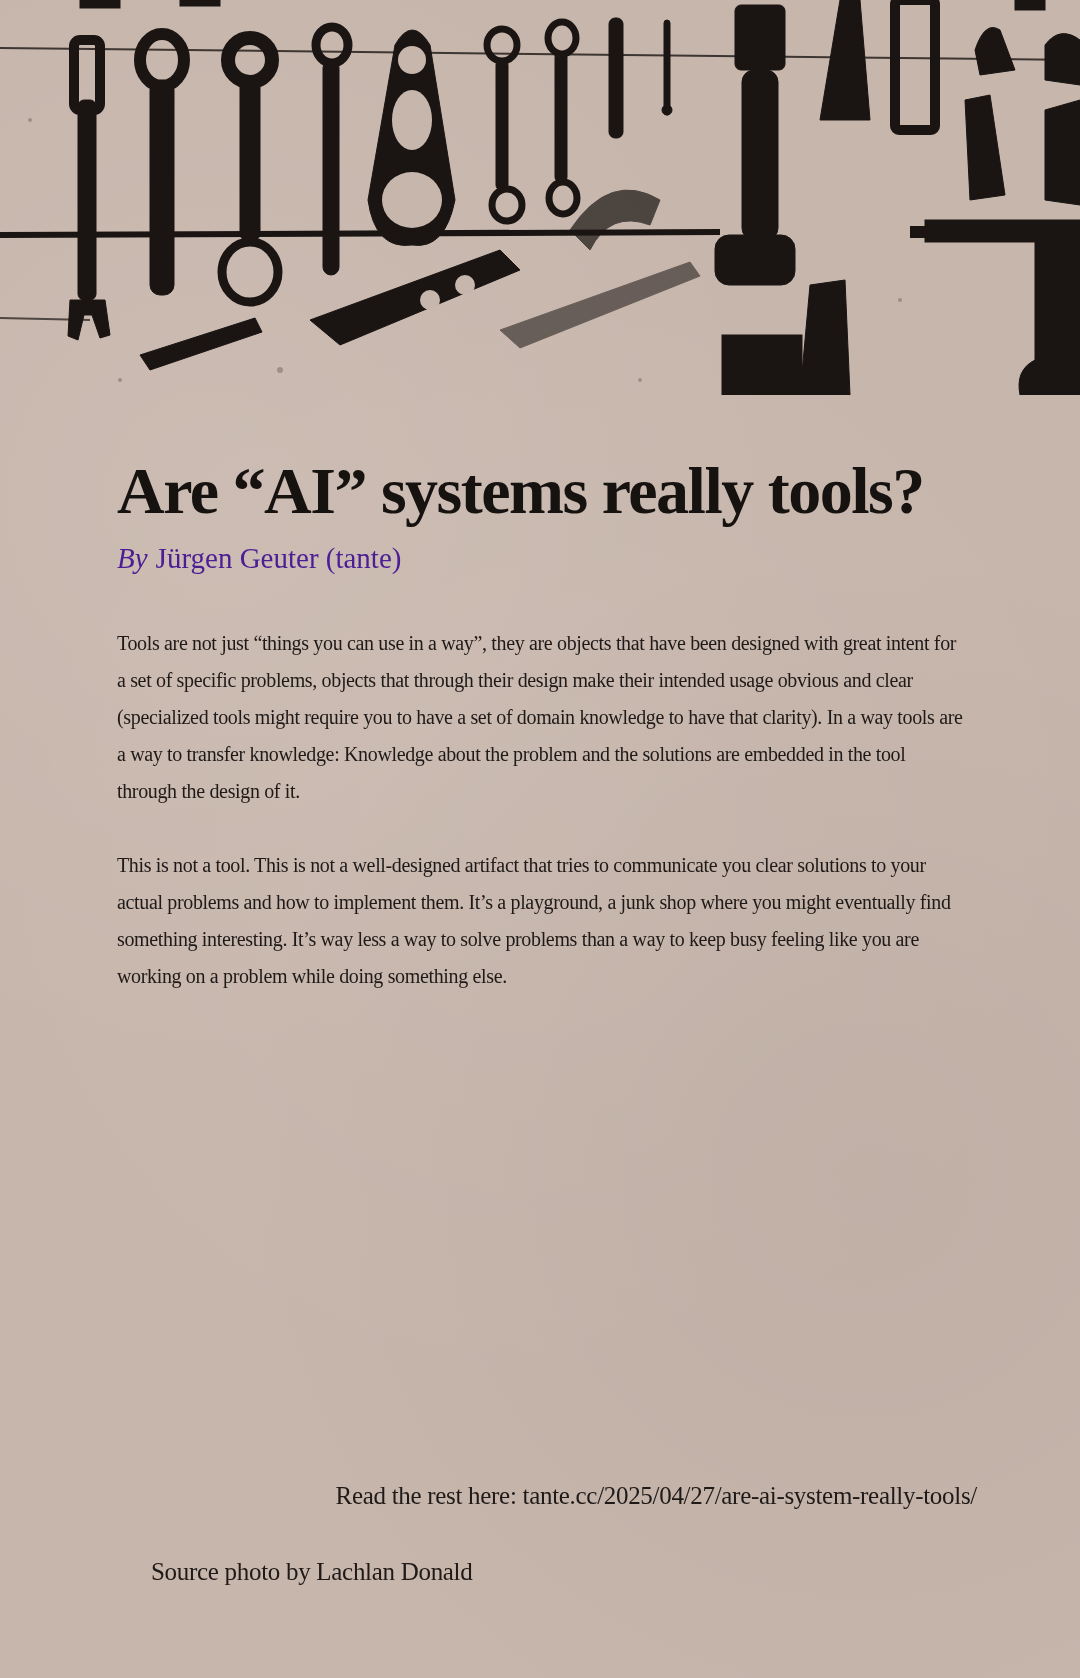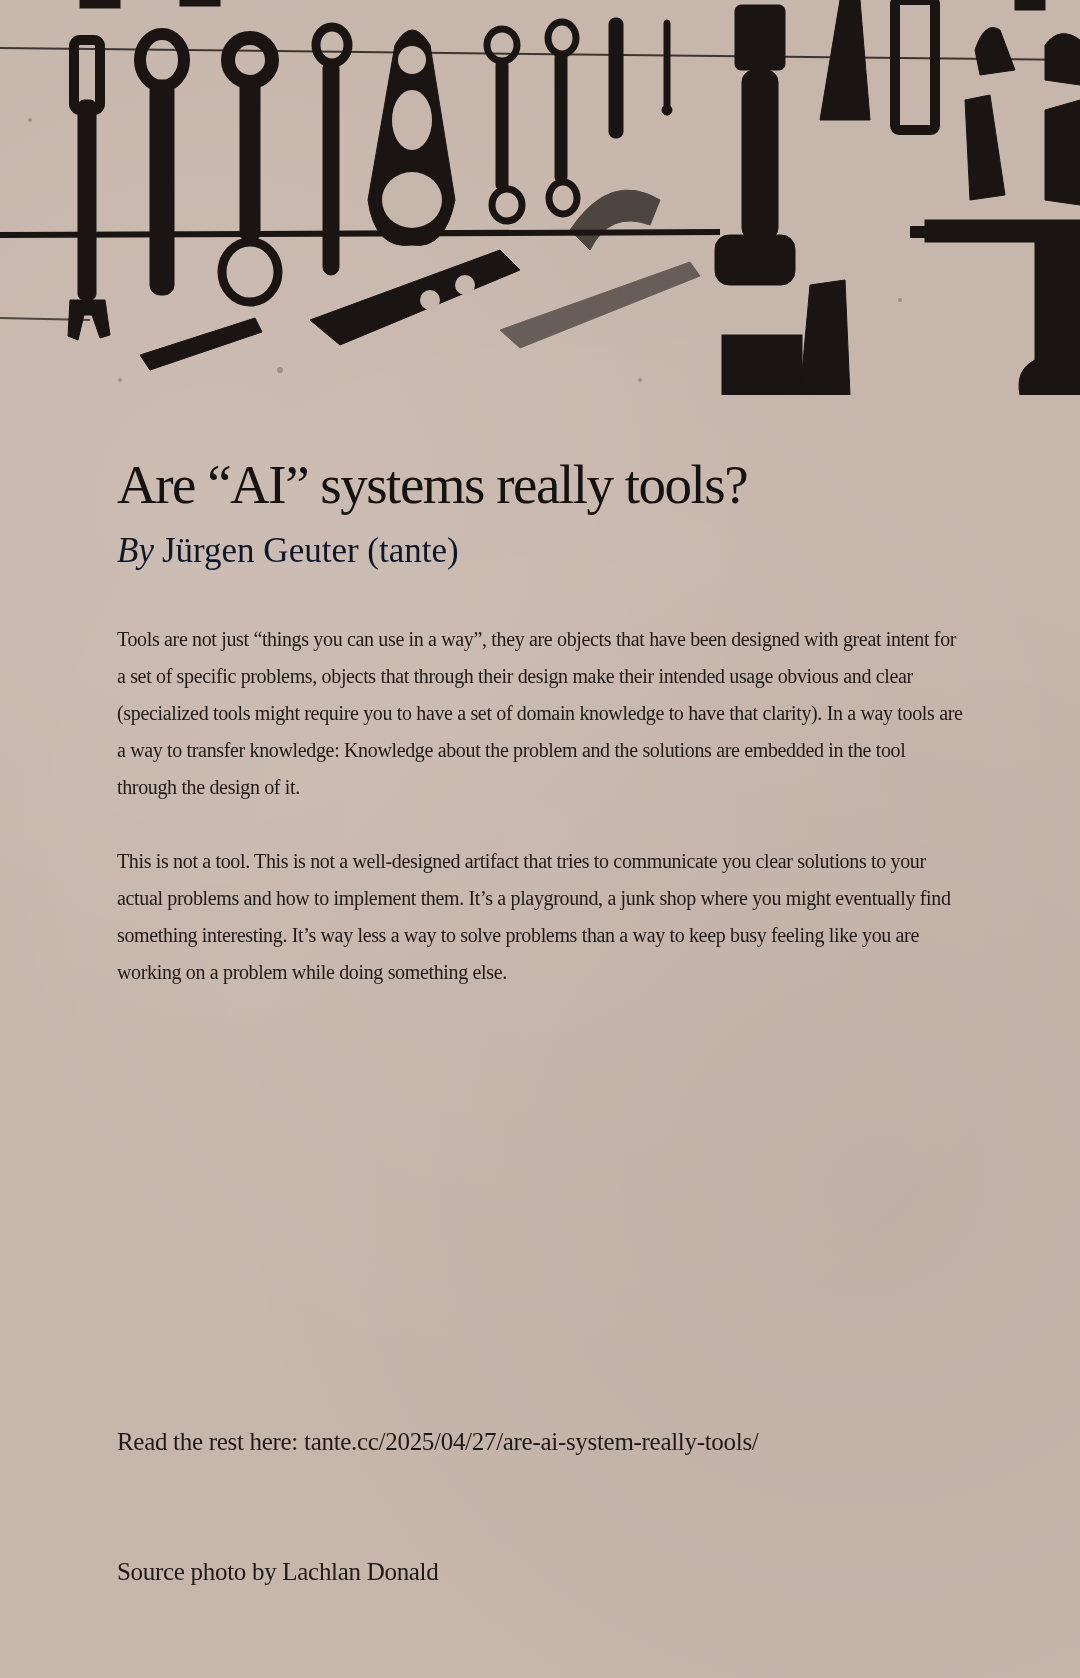--- a/index.html
+++ b/index.html
@@ -37,67 +37,69 @@
       height: 395px;
       display: block;
     }
     .content {
       position: absolute;
       left: 117px;
       top: 455px;
       width: 850px;
     }
     .title {
-      font-size: 55px;
-      font-weight: 400;
+      font-size: 66px;
+      font-weight: 700;
       letter-spacing: -1.5px;
       line-height: 1.1;
       margin: 0 0 12px 0;
       color: #161210;
     }
     .byline {
-      font-size: 35px;
+      font-size: 29px;
       line-height: 1.3;
       margin: 0 0 48px 0;
-      color: #0f172a;
+      color: #4c1d95;
     }
     .byline em {
       font-style: italic;
       margin-right: 8px;
     }
     .para {
       font-size: 20px;
       line-height: 37px;
       letter-spacing: -0.35px;
       margin: 0 0 37px 0;
       color: #1f1a18;
     }
     .footer-block {
       position: absolute;
       left: 117px;
-      top: 1423px;
+      top: 1477px;
       width: 860px;
+      text-align: right;
     }
     .footer-line {
       font-size: 25px;
       line-height: 37px;
       letter-spacing: -0.3px;
       color: #1f1a18;
     }
     .credits {
       position: absolute;
       left: 117px;
       top: 1553px;
       width: 860px;
     }
     .credit-line {
       font-size: 25px;
       line-height: 37px;
       letter-spacing: -0.3px;
       color: #1f1a18;
+      margin-left: 34px;
     }
     a.rest-link {
       color: inherit;
       text-decoration: none;
     }
   </style>
 </head>
 <body>
 
 <div class="paper-noise"></div>

